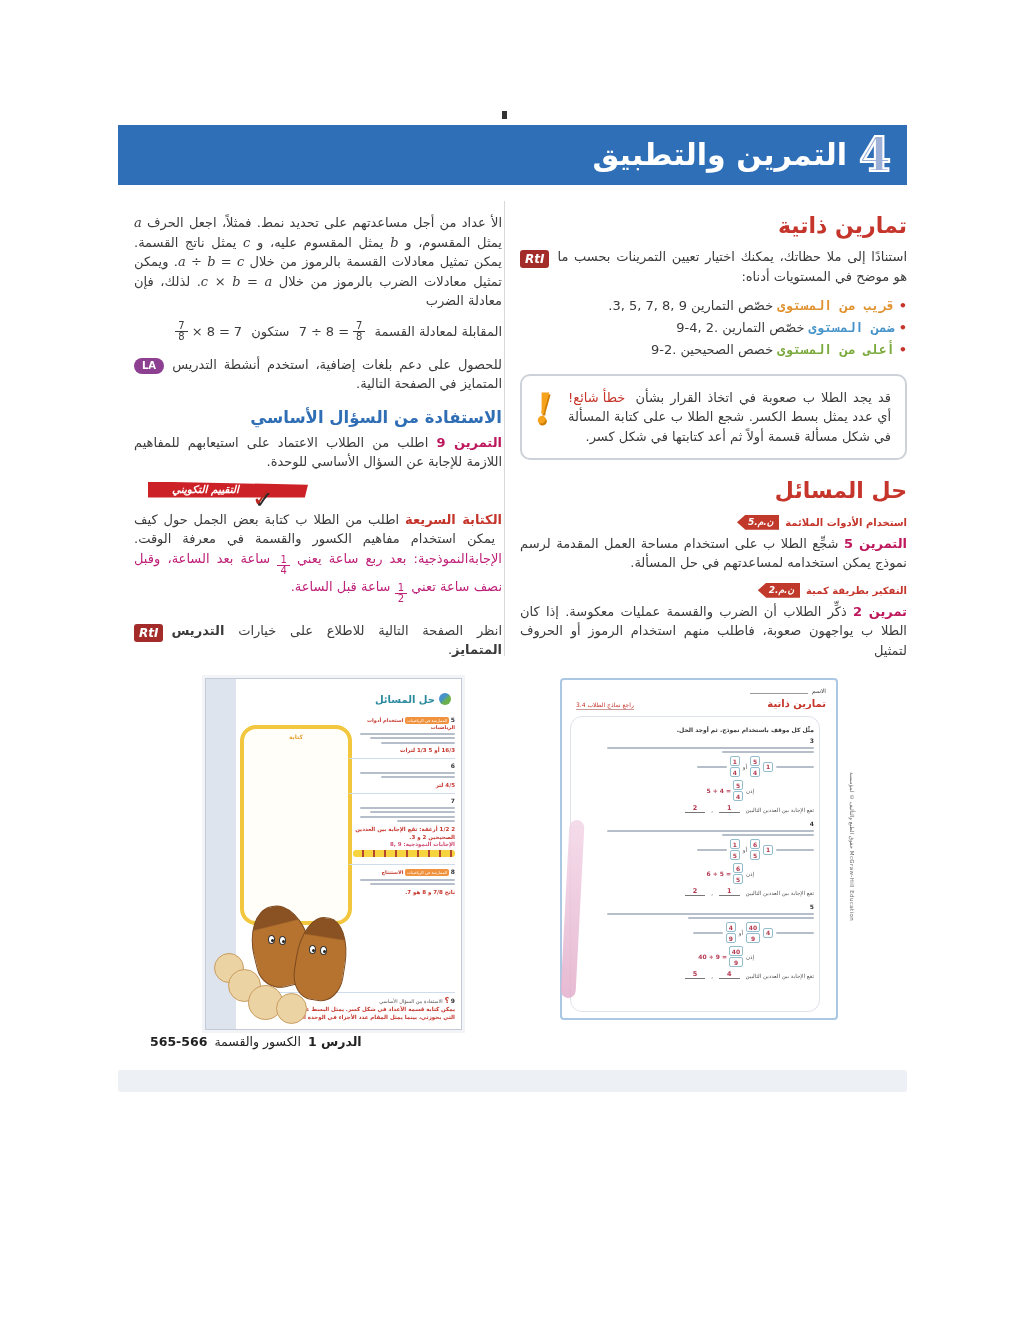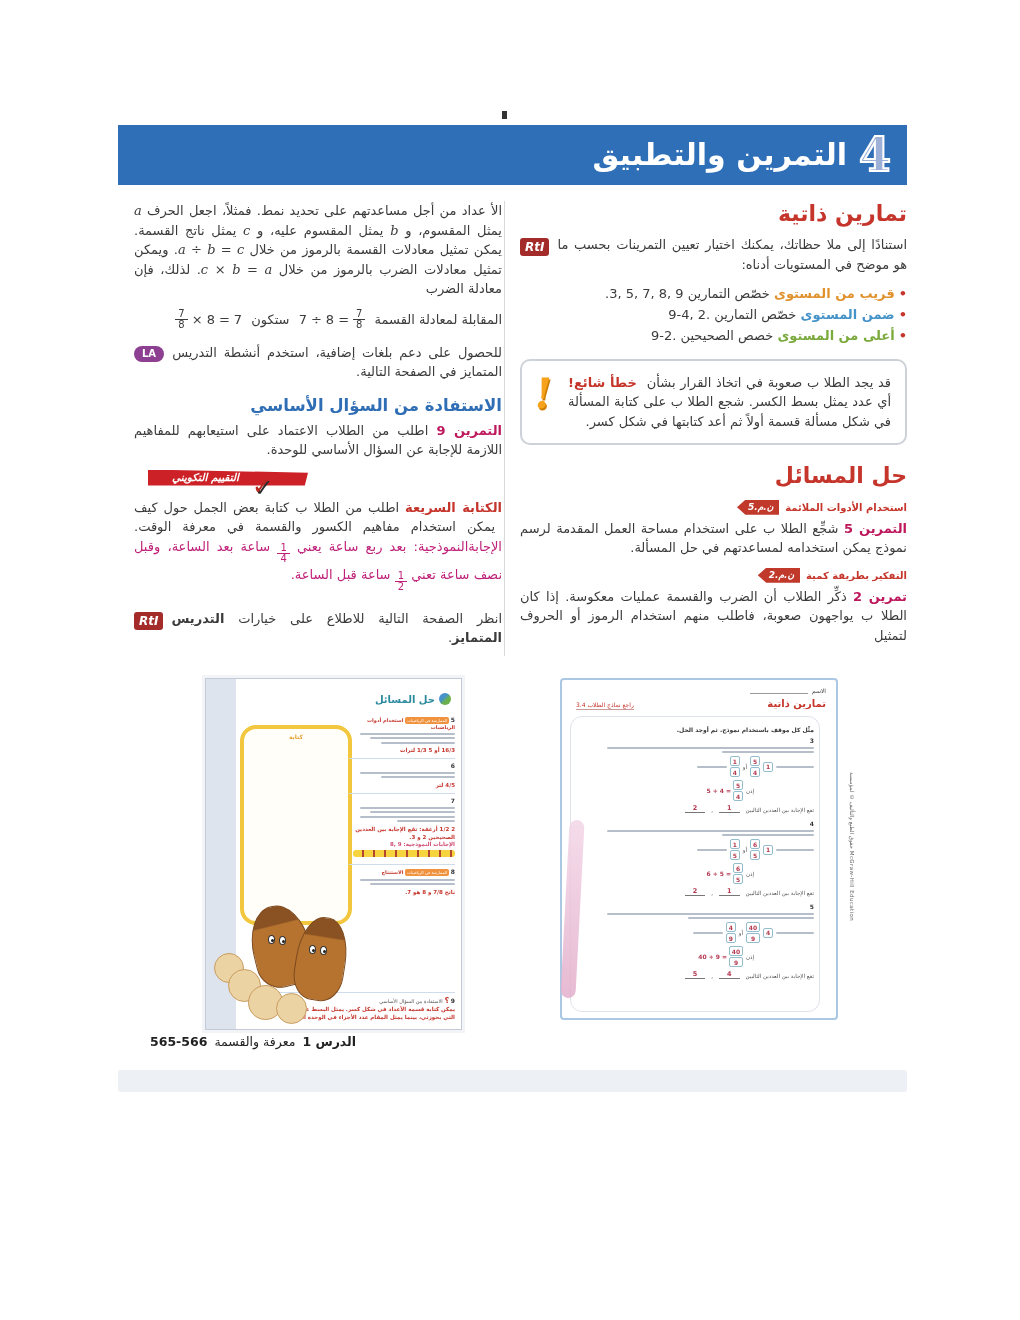--- a/index.html
+++ b/index.html
@@ -12,53 +12,53 @@
   
   .reg-mark{position:absolute;left:384px;top:-6px;width:5px;height:8px;background:#333;}
   .header-bar{position:absolute;left:0;top:8px;width:789px;height:60px;background:var(--header-blue);
               display:flex;align-items:center;direction:rtl;padding:0 16px;}
   .lesson-num{font-size:46px;font-weight:bold;color:var(--lesson-number-fill,#9db0d8);
               -webkit-text-stroke:2px #ffffff;line-height:1;margin-left:12px;font-family:"DejaVu Serif",serif;}
   .header-title{font-size:30px;font-weight:bold;color:#ffffff;line-height:1;}
 
   
   .divider{position:absolute;left:386px;top:84px;width:1px;height:455px;background:#d9d9d9;}
-  .col{position:absolute;top:84px;direction:rtl;text-align:right;}
+  .col{position:absolute;top:96px;direction:rtl;text-align:right;}
   .col-right{right:0;width:387px;}
   .col-left{left:16px;width:368px;}
 
   h2.red{font-size:22px;font-weight:bold;color:var(--heading-red,#c5352b);margin:0 0 8px 0;line-height:1.2;}
   h3.blue{font-size:16.5px;font-weight:bold;color:var(--heading-blue,#2f6eb5);margin:14px 0 6px 0;}
   p.body{font-size:13px;line-height:1.5;margin:0 0 10px 0;text-align:justify;color:var(--body-text,#3b3b3b);}
   p.body b.lead{color:#be185d;}
 
   .rti-tag{float:left;direction:ltr;background:var(--rti-red,#a32c2a);color:#fff;font-style:italic;
            font-weight:bold;font-size:12px;line-height:1;padding:3px 5px;border-radius:3px;
            margin:3px 8px 3px 0;}
   .la-tag{float:left;direction:ltr;background:var(--la-purple,#8d3f92);color:#fff;font-weight:bold;
           font-size:10px;line-height:1;padding:3px 8px;border-radius:9px;margin:3px 8px 3px 0;}
 
   
   .levels{margin:2px 0 10px 0;}
   .lvl{font-size:13px;line-height:1.6;}
   .lvl .dot{color:var(--heading-red,#c5352b);margin-left:4px;font-weight:bold;}
-  .lvl b{font-weight:bold;}
+  .lvl b{font-weight:bold;font-family:Liberation Mono, monospace;}
   .lvl.l0 b{color:var(--level-orange,#e0922f);}
   .lvl.l1 b{color:var(--level-blue,#4593c9);}
   .lvl.l2 b{color:var(--level-green,#7aa93c);}
   .nums{direction:ltr;unicode-bidi:isolate;margin-top:24px;}
 
   
   .errbox{position:relative;border:2px solid #cdd2d8;border-radius:10px;
           padding:12px 14px 12px 46px;margin:12px 0 18px 0;}
   .bang{position:absolute;left:12px;top:12px;font-size:42px;font-weight:bold;line-height:1;
         color:var(--error-orange,#f6a21d);text-shadow:1.5px 1.5px 0 #cf7d00;
         font-family:"DejaVu Serif",serif;transform:skew(-8deg);}
   .errbox p{margin:0;font-size:13px;line-height:1.5;text-align:justify;}
-  .err-lead{float:left;color:var(--heading-red,#c5352b);font-weight:bold;margin-right:10px;}
+  .err-lead{float:left;color:var(--heading-red,#c5352b);font-weight:normal;margin-right:10px;}
 
   
   .sub{display:flex;align-items:center;gap:6px;margin:10px 0 4px 0;}
   .sub .t{color:var(--heading-red,#c5352b);font-weight:bold;font-size:10px;}
   .mp-badge{direction:ltr;background:#c0392b;color:#fff;font-size:9px;font-weight:bold;font-style:italic;
             line-height:1;padding:3px 6px 3px 11px;
             clip-path:polygon(0 50%,20% 0,100% 0,100% 100%,20% 100%);white-space:nowrap;}
 
   
   .eqline{font-size:13px;margin:0 0 12px 0;text-align:right;}
@@ -479,18 +479,18 @@
           <span class="ans-num">5</span>
         </div>
       </div>
     </div>
   </div>
 
   <div class="copyright">حقوق الطبع والتأليف © لمؤسسة McGraw-Hill Education</div>
 
   <div class="footer">
     <b>الدرس 1</b>
-    <span>معرفة والقسمة</span>
+    <span>الكسور والقسمة</span>
     <span class="pg">565-566</span>
   </div>
 
   <div class="bottom-band"></div>
 </div>
 
 </body></html>

